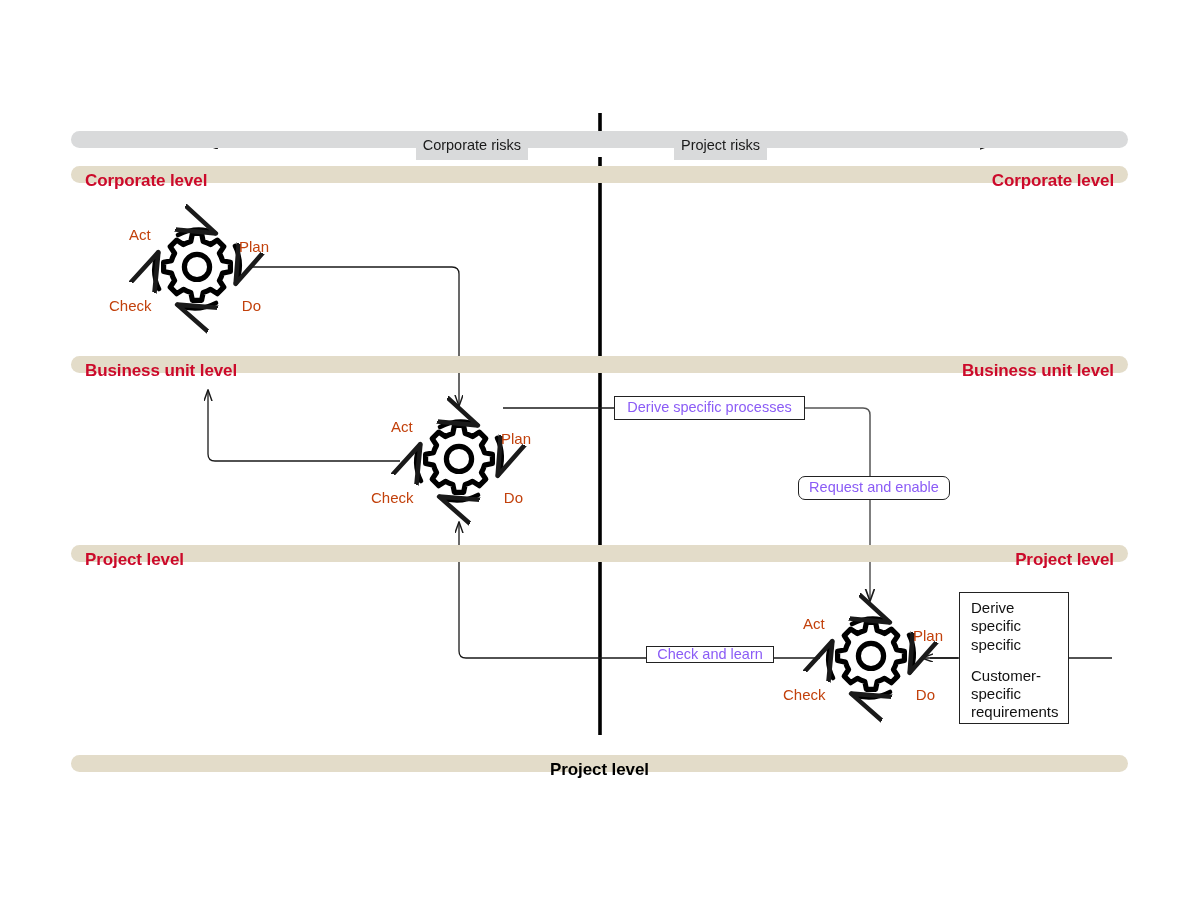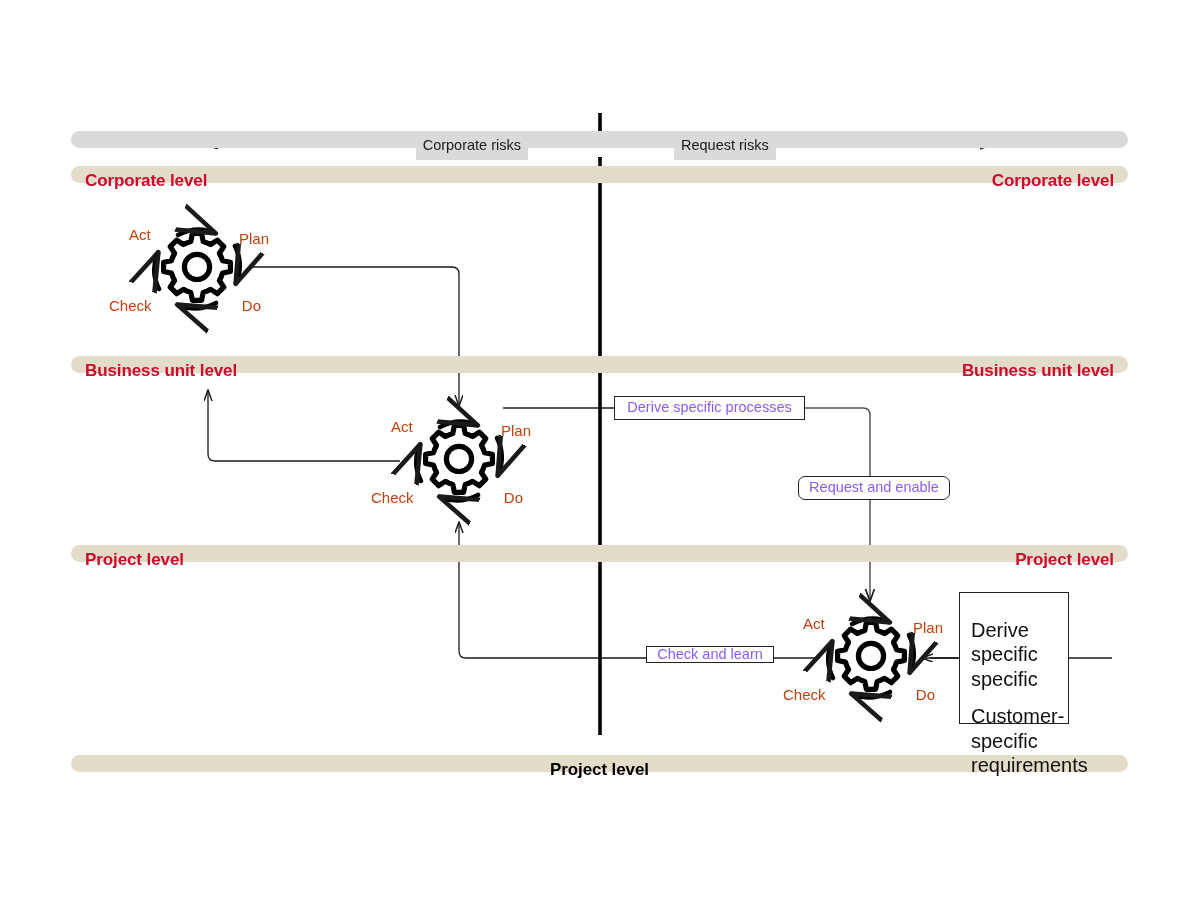--- a/index.html
+++ b/index.html
@@ -67,21 +67,21 @@
     height: 108px;
   }
   .pdca .lbl {
     position: absolute;
     font-size: 15px;
     color: #c2410c;
     white-space: nowrap;
     line-height: 1;
   }
   .pdca .lbl-act   { left: -10px;  top: 12px; }
-  .pdca .lbl-plan  { right: -14px; top: 16px; text-align: right; }
+  .pdca .lbl-plan  { right: -14px; top: 24px; text-align: right; }
   .pdca .lbl-check { left: -30px;  bottom: 10px; }
   .pdca .lbl-do    { right: -6px;  bottom: 10px; }
   .procbox {
     position: absolute;
     box-sizing: border-box;
     border: 1.3px solid #222222;
     background: #ffffff;
     font-size: 14.5px;
     color: #8b5cf6;
     white-space: nowrap;
@@ -89,23 +89,23 @@
     align-items: center;
     justify-content: center;
     padding: 0 9px;
     line-height: 1.2;
   }
   .notebox {
     position: absolute;
     box-sizing: border-box;
     border: 1.3px solid #222222;
     background: #ffffff;
-    font-size: 20px;
+    font-size: 15px;
     color: #111111;
-    padding: 25px 10px 9px 11px;
+    padding: 6px 10px 9px 11px;
     line-height: 1.22;
   }
   .notebox .gap { height: 13px; }
 </style>
 </head>
 <body>
 
 <div id="stage">
 
   <svg id="vec" viewBox="0 0 1200 900">
@@ -188,21 +188,21 @@
       <circle cx="0" cy="-2.1" r="12.6" fill="none" stroke="#000000" stroke-width="5.2"></circle>
       <path d="M -19,-34 Q 0,-44 18,-36" fill="none" stroke="#000000" stroke-width="4.6" stroke-linecap="round" marker-end="url(#ahs)"></path>
       <path d="M 38,-23 Q 47,-5 39,14" fill="none" stroke="#000000" stroke-width="4.6" stroke-linecap="round" marker-end="url(#ahs)"></path>
       <path d="M 19,34 Q 0,44 -19,36" fill="none" stroke="#000000" stroke-width="4.6" stroke-linecap="round" marker-end="url(#ahs)"></path>
       <path d="M -38,20 Q -47,2 -39,-16" fill="none" stroke="#000000" stroke-width="4.6" stroke-linecap="round" marker-end="url(#ahs)"></path>
     </g>
   </svg>
 
   <div class="band band-gray" style="top:131px;">
     <div class="risk-label" style="right:600px;">Corporate risks</div>
-    <div class="risk-label" style="left:603px;">Request risks</div>
+    <div class="risk-label" style="left:603px;">Project risks</div>
   </div>
 
   <div class="band band-beige" style="top:166px;">
     <div class="band-label left">Corporate level</div>
     <div class="band-label right">Corporate level</div>
   </div>
 
   <div class="band band-beige" style="top:356px;">
     <div class="band-label left">Business unit level</div>
     <div class="band-label right">Business unit level</div>

